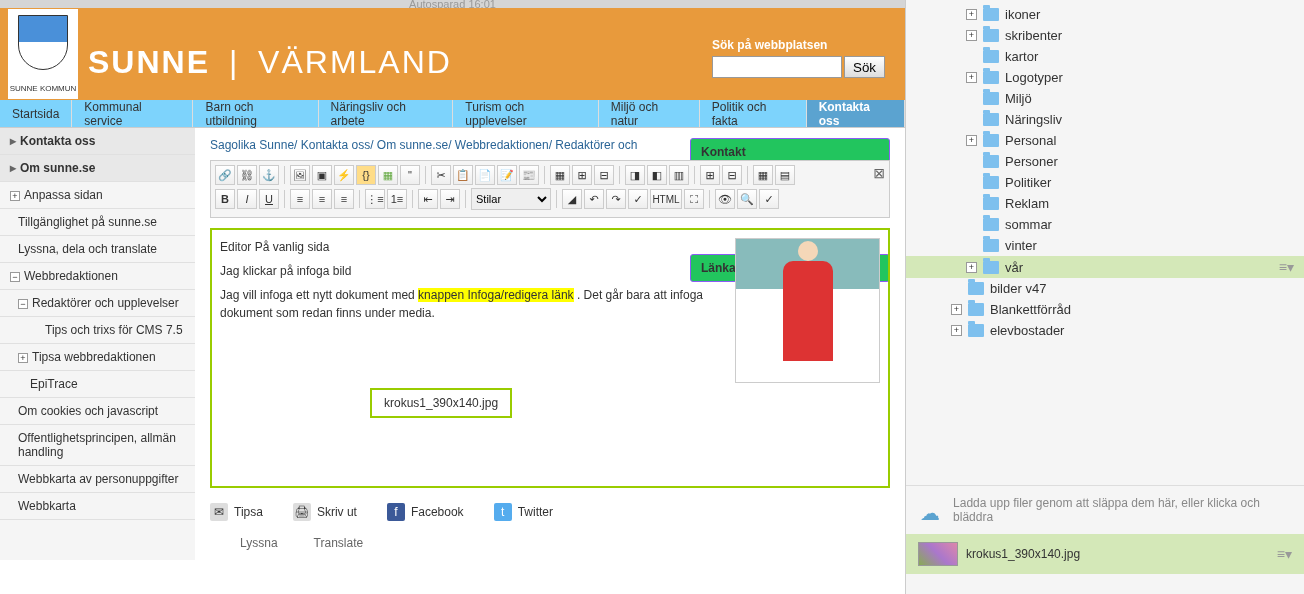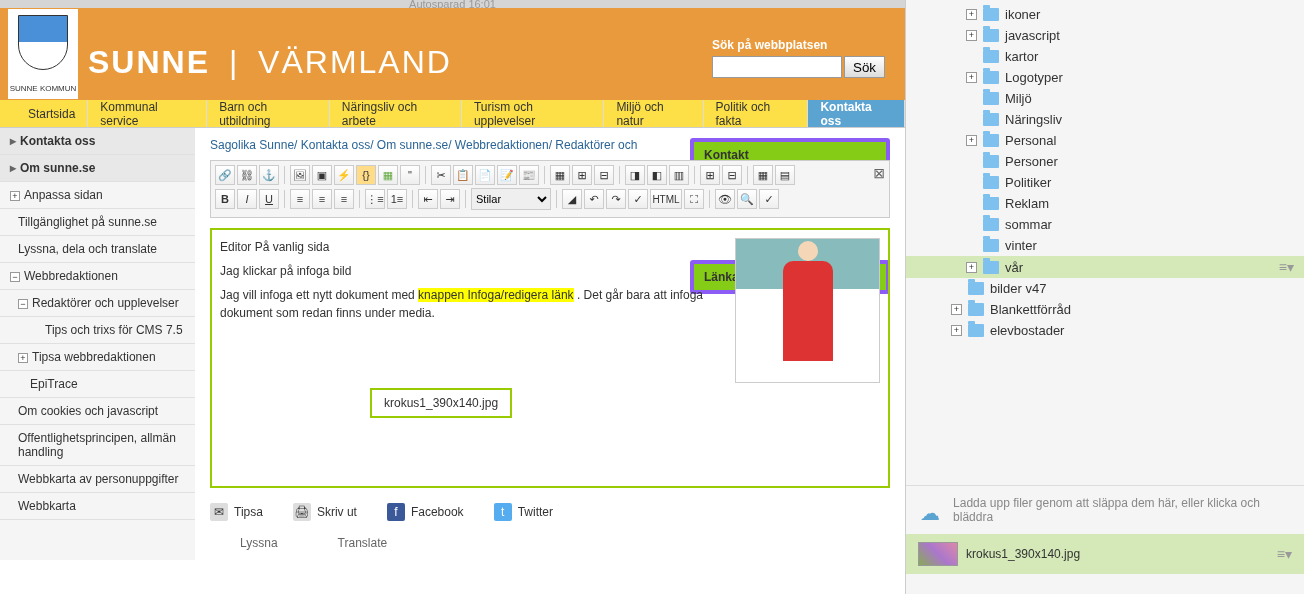--- a/index.html
+++ b/index.html
@@ -11,21 +11,21 @@
 .logo-box { width: 70px; height: 90px; background: #fff; display: flex; flex-direction: column; align-items: center; justify-content: center; margin-right: 10px; }
 .logo-shield { width: 50px; height: 55px; background: linear-gradient(180deg,#4a90d9 0%,#4a90d9 50%,#fff 50%,#fff 100%); border: 1px solid #333; border-radius: 0 0 25px 25px; display:flex;align-items:center;justify-content:center;font-size:9px;color:#333; }
 .logo-text { font-size: 8px; color: #333; margin-top: 14px; }
 .banner-title { color: #fff; font-size: 32px; font-weight: bold; letter-spacing: 2px; margin-top: 16px; }
 .banner-title span { font-weight: normal; }
 .search-box { position: absolute; right: 20px; top: 30px; }
 .search-label { color: #fff; font-weight: bold; font-size: 12px; display: block; margin-bottom: 4px; }
 .search-row { display: flex; }
 .search-input { width: 130px; height: 22px; border: 1px solid #999; padding: 2px 4px; }
 .search-btn { height: 22px; padding: 0 8px; background: linear-gradient(#fff,#ddd); border: 1px solid #999; cursor: pointer; margin-left: 2px; }
-.nav-bar { height: 28px; background: #fde047; border-bottom: 1px solid #ccc; display: flex; align-items: stretch; padding-left: 16px; }
+.nav-bar { height: 28px; background: #7dd3fc; border-bottom: 1px solid #ccc; display: flex; align-items: stretch; }
 .nav-item { padding: 0 12px; display: flex; align-items: center; color: #333; cursor: pointer; border-right: 1px solid #ddd; font-size: 12px; }
 .nav-item.active { background: #5ba3d0; color: #fff; font-weight: bold; }
 .content-row { display: flex; }
 .sidebar-left { width: 195px; background: #f5f5f5; }
 .sidebar-item { padding: 6px 10px; border-bottom: 1px solid #e0e0e0; cursor: pointer; font-size: 12px; }
 .sidebar-item.header { background: #e8e8e8; font-weight: bold; }
 .sidebar-item.sub1 { padding-left: 18px; }
 .sidebar-item.sub2 { padding-left: 30px; }
 .sidebar-item.sub3 { padding-left: 45px; }
 .expand-icon { display: inline-block; width: 10px; height: 10px; border: 1px solid #999; text-align: center; line-height: 8px; font-size: 9px; margin-right: 4px; background: #fff; }
@@ -43,21 +43,21 @@
 .editor-text p { margin-bottom: 6px; font-size: 12px; line-height: 1.5; }
 .highlight { background: #ff0; text-align: center; }
 .editor-image { float: right; width: 145px; height: 145px; background: linear-gradient(180deg,#8bb 0%,#8bb 35%,#fff 35%,#fff 100%); border: 1px solid #ccc; margin-left: 10px; display:flex;align-items:center;justify-content:center; }
 .skier { width: 50px; height: 100px; background: #d33; border-radius: 10px 10px 0 0; position: relative; }
 .skier::before { content:""; position:absolute; top:-20px; left:15px; width:20px; height:20px; background:#f5d7b8; border-radius:50%; }
 .file-box { clear: both; border: 2px solid #9c0; padding: 6px 12px; display: inline-block; margin-top: 60px; cursor: pointer; margin-left: 150px; }
 .share-row { display: flex; gap: 30px; padding: 15px 0; }
 .share-item { display: flex; align-items: center; gap: 6px; cursor: pointer; font-size: 12px; }
 .share-icon { width: 18px; height: 18px; display: inline-flex; align-items: center; justify-content: center; font-size: 12px; border-radius: 2px; }
 .right-col { position: absolute; right: 15px; top: 10px; width: 200px; }
-.right-section { background: #84cc16; border: 4px solid #8b5cf6; padding: 6px 10px; margin-bottom: 8px; font-weight: bold; border-radius: 3px; }
+.right-section { background: #22c55e; border: 1px solid #8b5cf6; padding: 6px 10px; margin-bottom: 8px; font-weight: bold; border-radius: 3px; }
 
 .side-panel { width: 399px; background: #f5f5f5; border-left: 1px solid #ccc; display: flex; flex-direction: column; }
 .tree-area { flex: 1; overflow-y: auto; padding: 4px 0; }
 .tree-item { display: flex; align-items: center; padding: 3px 10px 3px 40px; cursor: pointer; font-size: 13px; }
 .tree-item.selected { background: #d4e8b8; }
 .tree-item.d1 { padding-left: 45px; }
 .tree-item.d2 { padding-left: 60px; }
 .tree-expand { width: 11px; height: 11px; border: 1px solid #999; background: #fff; text-align: center; line-height: 9px; font-size: 9px; margin-right: 6px; cursor: pointer; }
 .tree-expand.hidden { visibility: hidden; }
 .folder-icon { width: 16px; height: 13px; background: #7ec0ee; border-radius: 1px; margin-right: 6px; position: relative; }
@@ -227,39 +227,39 @@
             </div>
             <div class="share-item">
               <span class="share-icon" style="background:#3b5998;color:#fff">f</span>
               <span>Facebook</span>
             </div>
             <div class="share-item">
               <span class="share-icon" style="background:#55acee;color:#fff">t</span>
               <span>Twitter</span>
             </div>
           </div>
-        <div style="display:flex;gap:60px;padding-left:30px;color:#666">
+        <div style="display:flex;gap:36px;padding-left:30px;color:#666">
           <span>Lyssna</span>
           <span>Translate</span>
         </div>
       </div>
     </div>
   </div>
 
   <div class="side-panel">
     <div class="tree-area" id="tree-area">
         <div class="tree-item d2">
           <span class="tree-expand">+</span>
           <span class="folder-icon"></span>
           <span>ikoner</span>
         </div>
         <div class="tree-item d2">
           <span class="tree-expand">+</span>
           <span class="folder-icon"></span>
-          <span>javascript</span>
+          <span>skribenter</span>
         </div>
         <div class="tree-item d2">
           <span class="tree-expand hidden">+</span>
           <span class="folder-icon"></span>
           <span>kartor</span>
         </div>
         <div class="tree-item d2">
           <span class="tree-expand">+</span>
           <span class="folder-icon"></span>
           <span>Logotyper</span>

